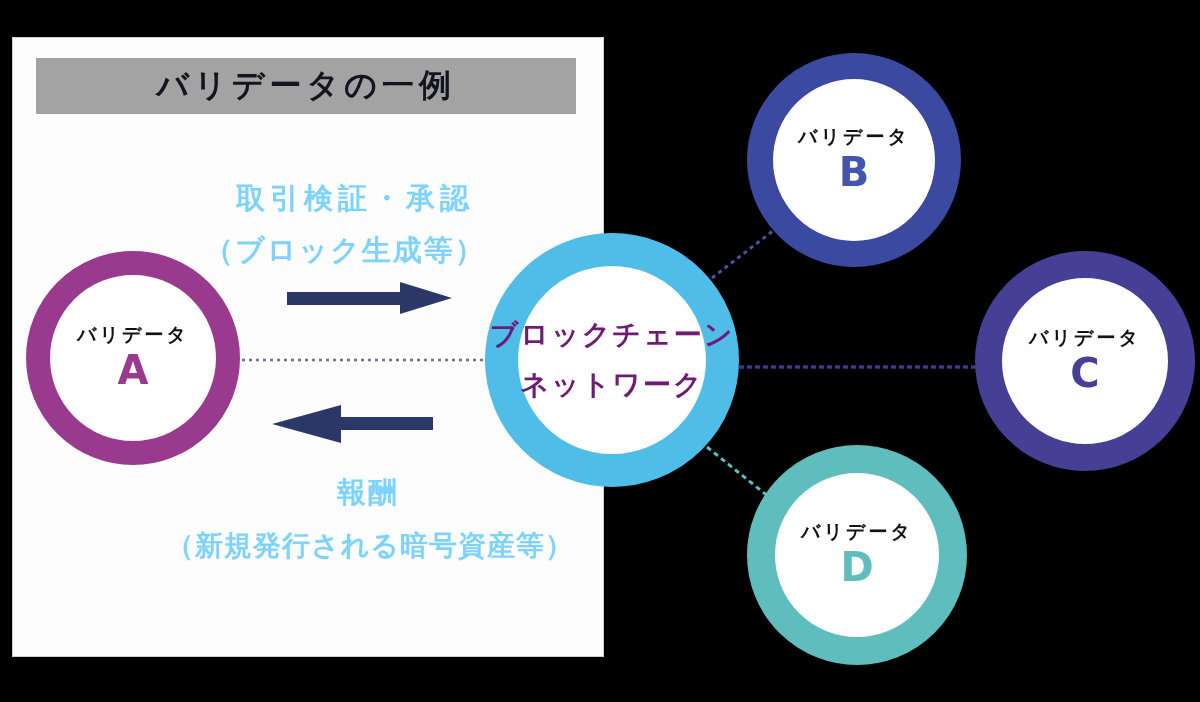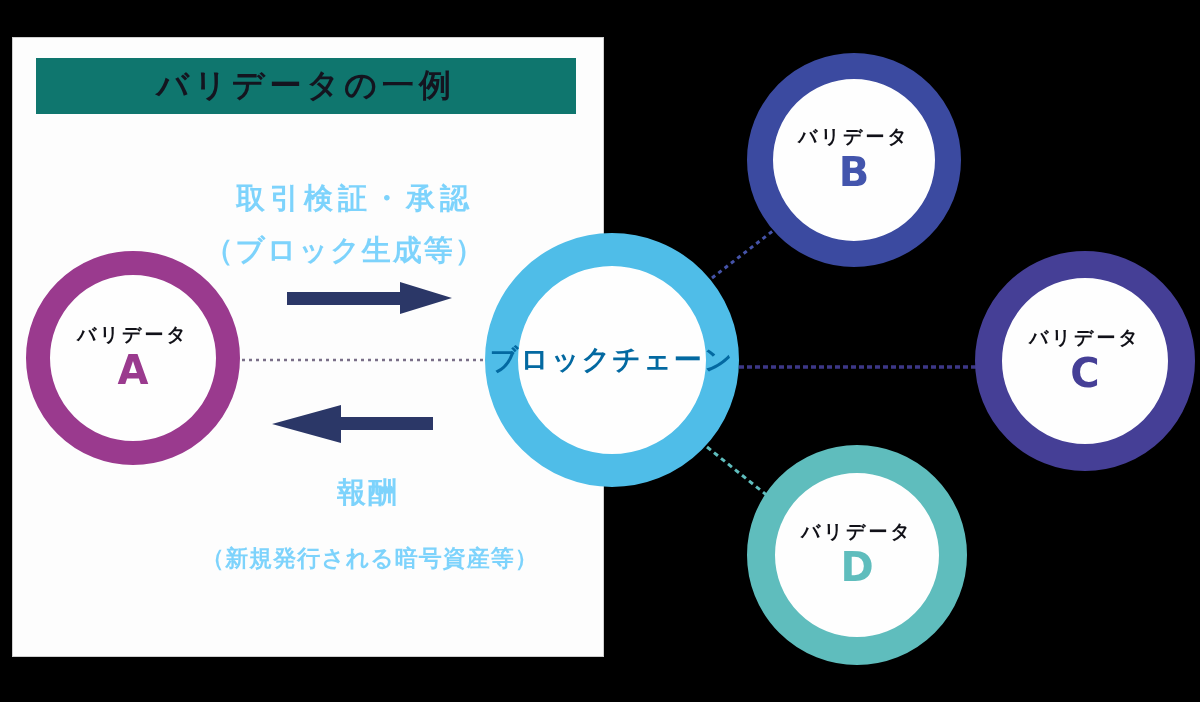--- a/index.html
+++ b/index.html
@@ -8,31 +8,31 @@
     border-radius:16px;overflow:hidden;
     font-family:"DejaVu Sans",sans-serif;
   }
   
   .panel{
     position:absolute;left:12px;top:37px;width:592px;height:620px;
     background:#fdfdfd;border:1px solid #cfcfcf;box-sizing:border-box;
   }
   .title-bar{
     position:absolute;left:36px;top:58px;width:540px;height:56px;
-    background:#0f766e;display:flex;align-items:center;justify-content:center;
+    background:#a3a3a3;display:flex;align-items:center;justify-content:center;
     font-size:32px;font-weight:bold;color:#14141f;letter-spacing:5px;
   }
   .flow-text{
     position:absolute;color:#7dd3fc;font-weight:bold;text-align:center;
     white-space:nowrap;
   }
   #verify-line1{left:190px;top:179px;width:330px;font-size:29px;letter-spacing:5px;}
   #verify-line2{left:175px;top:231px;width:340px;font-size:29px;letter-spacing:2px;}
   #reward-line1{left:268px;top:457px;width:200px;font-size:29px;letter-spacing:2px;margin-top:16px;}
-  #reward-line2{left:140px;top:543px;width:460px;font-size:23px;letter-spacing:1px;}
+  #reward-line2{left:140px;top:527px;width:460px;font-size:28px;letter-spacing:1px;}
   
   .ring{
     position:absolute;border-radius:50%;background:#fefefe;box-sizing:border-box;
     display:flex;flex-direction:column;align-items:center;justify-content:center;
   }
   .ring .v-label{
     font-size:19px;font-weight:bold;color:#111118;letter-spacing:3px;
     white-space:nowrap;line-height:1.15;
   }
   .ring .v-id{
@@ -44,21 +44,21 @@
   #circle-b{left:747px;top:53px;width:214px;height:214px;border:26px solid #3b4aa0;}
   #circle-b .v-id{color:#4355ad;}
   #circle-c{left:975px;top:251px;width:220px;height:220px;border:27px solid #453f96;}
   #circle-c .v-id{color:#453f96;}
   #circle-d{left:747px;top:445px;width:220px;height:220px;border:28px solid #5fbdbd;}
   #circle-d .v-id{color:#5fbdbd;}
   #circle-network{left:485px;top:233px;width:254px;height:254px;border:33px solid #4fbde8;}
   .net-text{
     position:absolute;left:50%;top:50%;transform:translate(-50%,-50%);
     display:flex;flex-direction:column;align-items:center;gap:12px;
-    font-size:28px;font-weight:bold;color:#0369a1;letter-spacing:2px;
+    font-size:28px;font-weight:bold;color:#701a75;letter-spacing:2px;
     white-space:nowrap;z-index:3;
   }
   svg.overlay{position:absolute;left:0;top:0;pointer-events:none;}
 </style>
 </head>
 <body>
 
 <div id="canvas">
 
   <div class="panel"></div>
@@ -81,20 +81,21 @@
   <div class="flow-text" id="reward-line2">（新規発行される暗号資産等）</div>
 
   <div class="ring" id="circle-a">
     <span class="v-label">バリデータ</span>
     <span class="v-id">A</span>
   </div>
 
   <div class="ring" id="circle-network">
     <div class="net-text">
       <span>ブロックチェーン</span>
+      <span>ネットワーク</span>
     </div>
   </div>
 
   <div class="ring" id="circle-b">
     <span class="v-label">バリデータ</span>
     <span class="v-id">B</span>
   </div>
 
   <div class="ring" id="circle-c">
     <span class="v-label">バリデータ</span>

